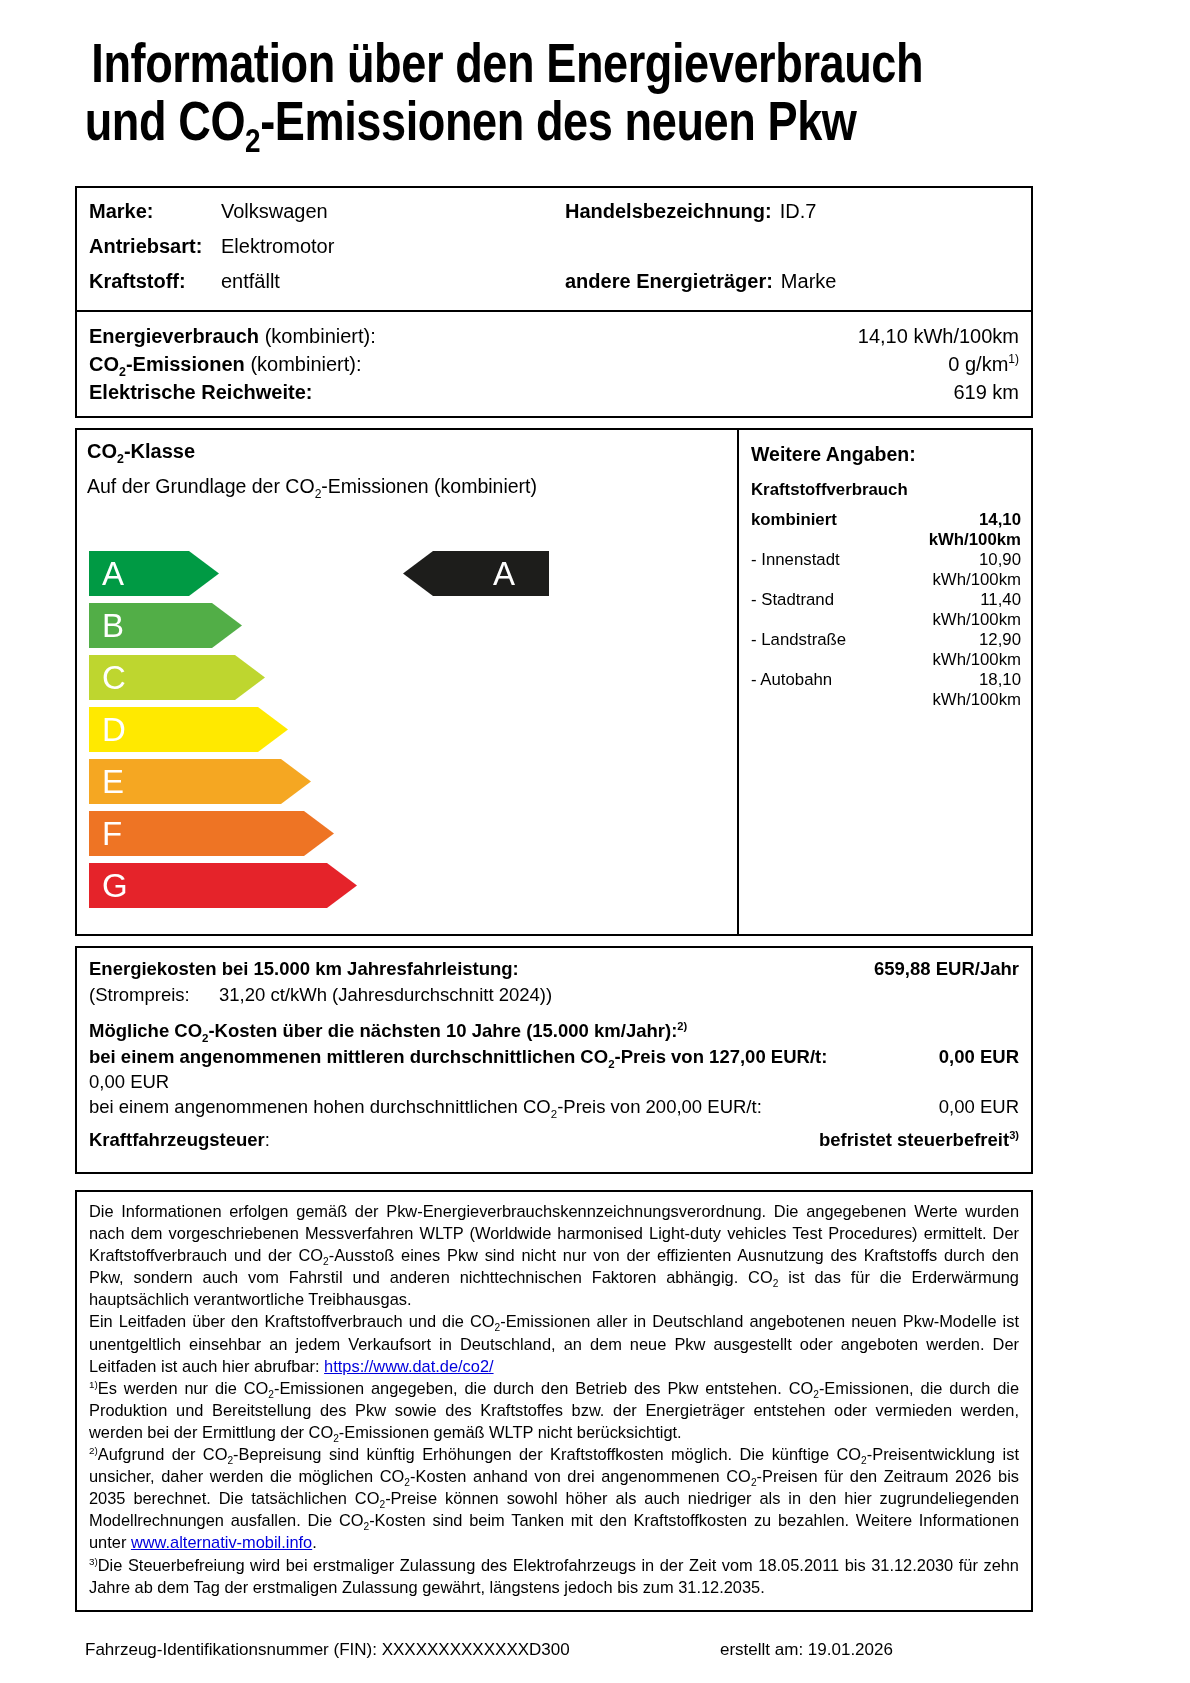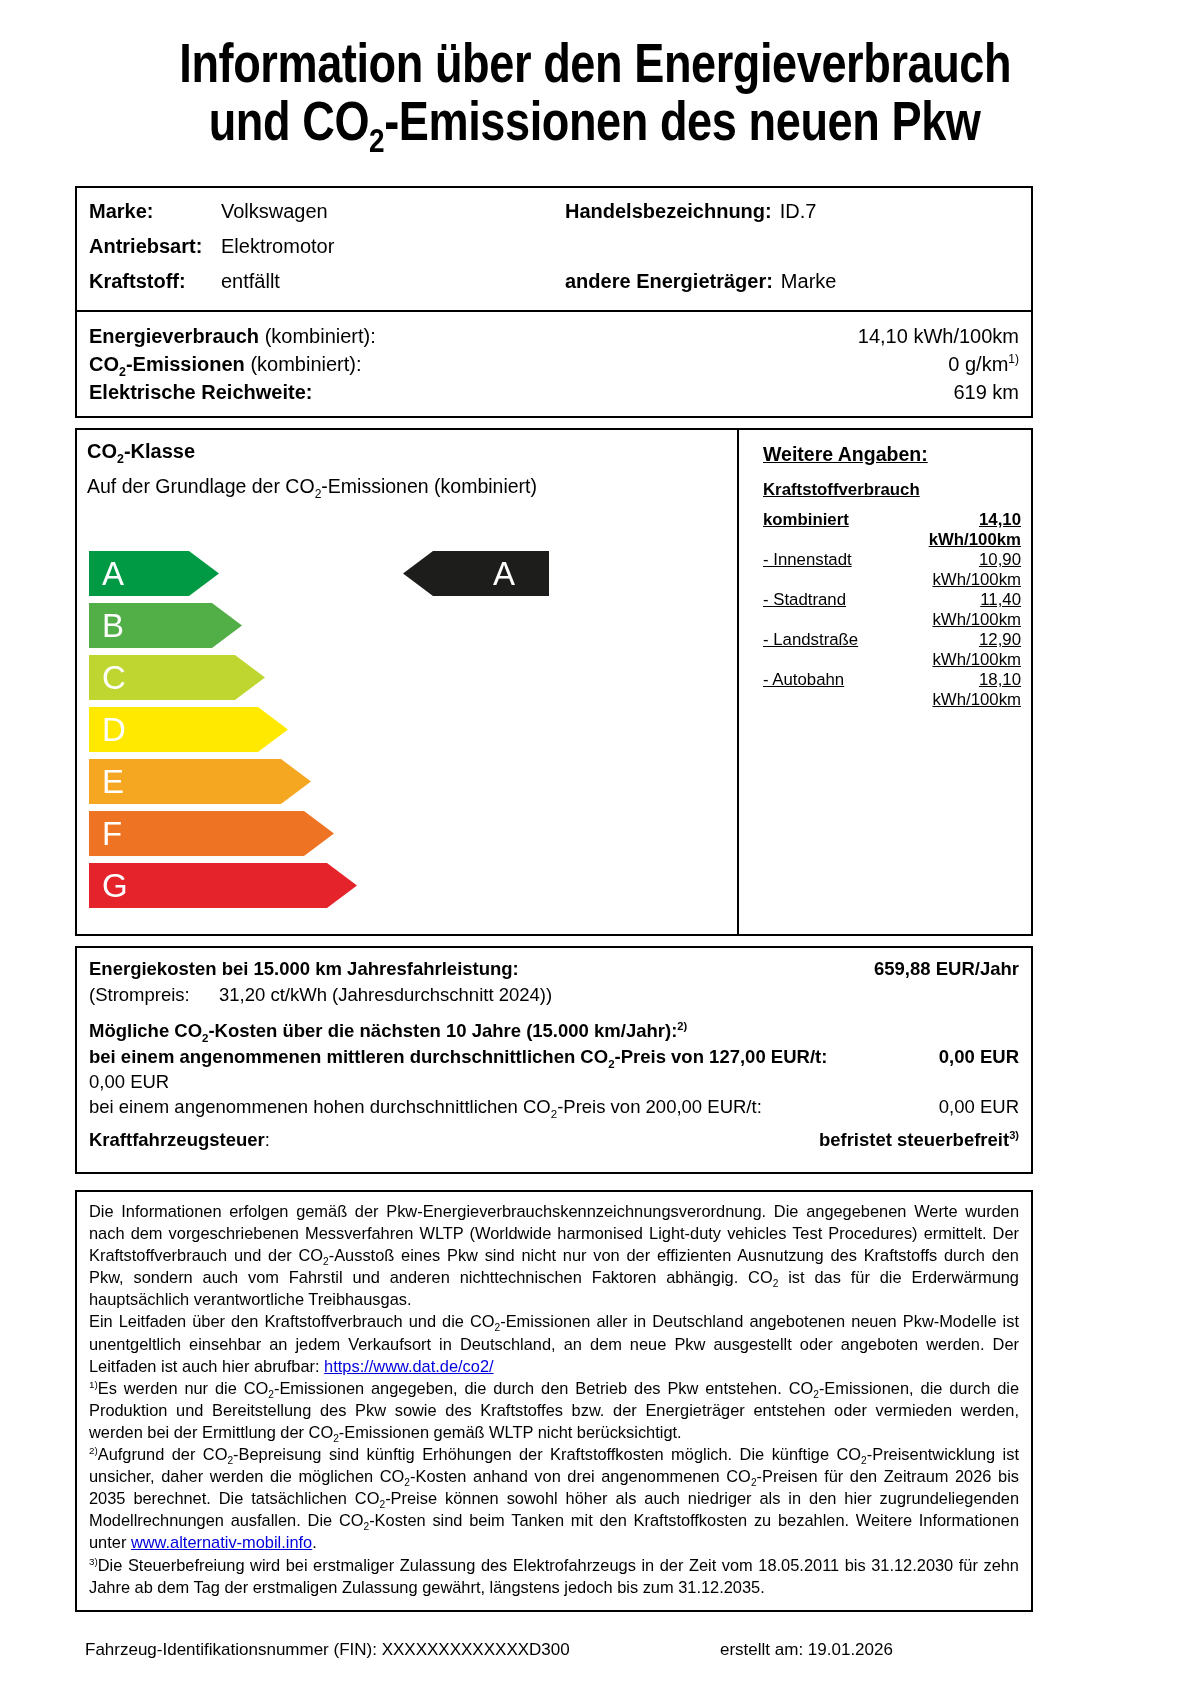--- a/index.html
+++ b/index.html
@@ -1,20 +1,20 @@
 <!DOCTYPE html>
 <html lang="de"><head>
 <meta charset="utf-8">
 <style>
   html,body{margin:0;padding:0;background:#fff;}
   body{font-family:"Liberation Sans","DejaVu Sans",sans-serif;color:#000;}
   .page{position:relative;width:1190px;height:1683px;background:#fff;overflow:hidden;}
 
   
-  .title{position:absolute;top:34px;left:0;width:1190px;text-align:center;font-weight:bold;font-size:55px;line-height:58px;}
+  .title{position:absolute;top:34px;left:0;width:1190px;text-align:left;font-weight:bold;font-size:55px;line-height:58px;}
   .tline{display:inline-block;transform:scaleX(0.82);transform-origin:50% 50%;white-space:nowrap;letter-spacing:-0.5px;}
 
   
   .box{position:absolute;left:75px;width:958px;border:2px solid #000;box-sizing:border-box;background:#fff;}
 
   sub{font-size:0.62em;line-height:0;}
   sup{font-size:0.6em;line-height:0;vertical-align:super;}
   .b{font-weight:bold;}
   a.lnk{color:#0000dd;text-decoration:underline;cursor:pointer;}
 
@@ -25,21 +25,21 @@
   .b1row .v1{width:344px;flex:none;}
   .b1row .l2{font-weight:bold;margin-right:8px;}
 
   
   .box2{top:310px;height:108px;padding:10px 12px;font-size:20px;}
   .b2row{display:flex;height:28px;align-items:center;justify-content:space-between;}
 
   
   .box3{top:428px;height:508px;display:flex;padding:0;}
   .b3left{width:662px;border-right:2px solid #000;box-sizing:border-box;position:relative;padding:8px 0 0 10px;}
-  .b3right{flex:1;padding:12px 10px 0 24px;box-sizing:border-box;text-decoration:underline;}
+  .b3right{flex:1;padding:12px 10px 0 12px;box-sizing:border-box;}
   .co2class-title{font-size:20px;font-weight:bold;line-height:27px;}
   .co2class-sub{font-size:19.5px;line-height:27px;margin-top:8px;}
   .arrow{position:absolute;height:45px;color:#fff;font-size:33px;line-height:45px;padding-left:13px;box-sizing:border-box;
          clip-path:polygon(0 0,calc(100% - 30px) 0,100% 50%,calc(100% - 30px) 100%,0 100%);}
   .indicator{position:absolute;top:121px;left:326px;width:146px;height:45px;color:#fff;font-size:33px;line-height:45px;
          text-align:right;padding-right:34px;box-sizing:border-box;
          clip-path:polygon(0 50%,30px 0,100% 0,100% 100%,30px 100%);}
   .wa-title{font-size:19.5px;font-weight:bold;line-height:24px;margin-bottom:14px;}
   .wa-section{font-size:16.8px;font-weight:bold;line-height:20px;margin-bottom:10px;}
   .wa-row{display:flex;font-size:16.8px;line-height:20px;}

